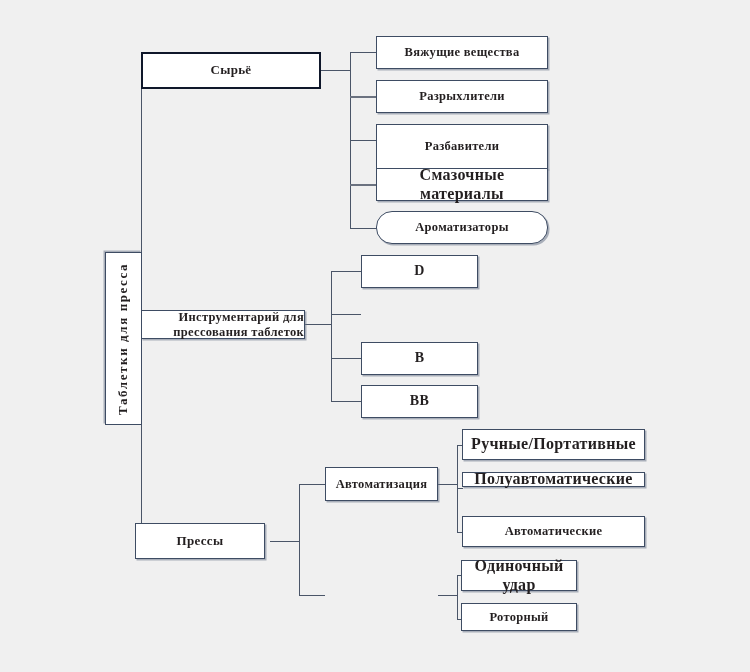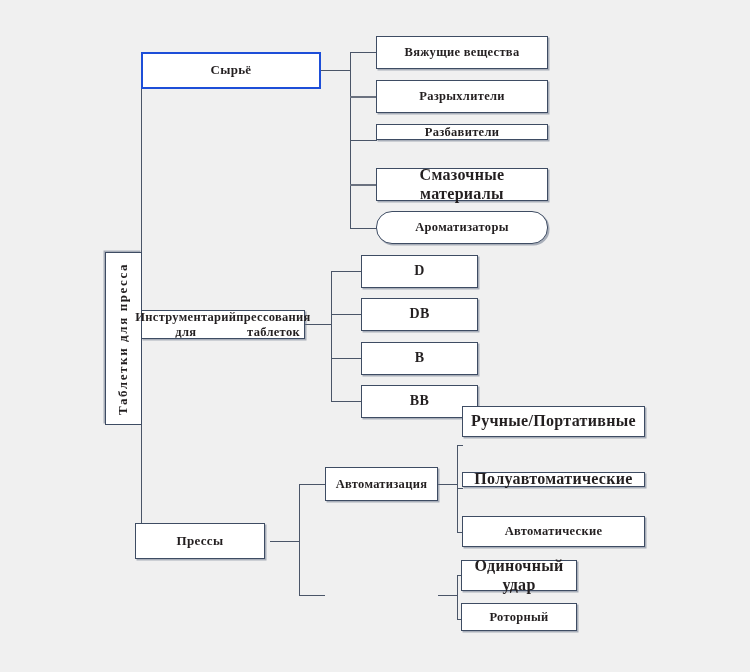--- a/index.html
+++ b/index.html
@@ -42,21 +42,21 @@
     box-shadow: 1.5px 1.5px 0 rgba(110,120,140,0.55);
   }
   .node.root {
     border: 1px solid #3e4c63;
     writing-mode: vertical-rl;
     transform: rotate(180deg);
     letter-spacing: 1.6px;
     font-size: 13px;
   }
   .node.accent {
-    border: 2px solid #1d4ed8;
+    border: 2px solid #0f172a;
   }
 
   .f13 { font-size: 13px; }
   .f12 { font-size: 16px; }
   .f125 { font-size: 12.5px; }
   .f14 { font-size: 14px; }
 
   
   .line {
     position: absolute;
@@ -109,38 +109,37 @@
   <div class="line v" style="left:457px; top:575px; height:45px;"></div>
   <div class="line h" style="left:457px; top:575px; width:6px;"></div>
   <div class="line h" style="left:457px; top:619px; width:6px;"></div>
 
   <div class="node root shadow" style="left:105px; top:252px; width:37px; height:173px;">Таблетки для пресса</div>
 
   <div class="node accent f13" style="left:141px; top:52px; width:180px; height:37px;">Сырьё</div>
 
   <div class="node shadow f125" style="left:376px; top:36px; width:172px; height:33px;">Вяжущие вещества</div>
   <div class="node shadow f125" style="left:376px; top:80px; width:172px; height:33px;">Разрыхлители</div>
-  <div class="node shadow f125" style="left:376px; top:124px; width:172px; height:16px;">Разбавители</div>
+  <div class="node shadow f125" style="left:376px; top:124px; width:172px; height:45px;">Разбавители</div>
   <div class="node shadow f12" style="left:376px; top:168px; width:172px; height:33px;">Смазочные материалы</div>
   <div class="node shadow f125" style="left:376px; top:211px; width:172px; height:33px;border-radius:16px;">Ароматизаторы</div>
 
-  <div class="node shadow f125" style="left:141px; top:310px; width:164px; height:29px; flex-direction:row; justify-content:center;">
+  <div class="node shadow f125" style="left:141px; top:310px; width:164px; height:29px; flex-direction:column; justify-content:center;align-items:flex-end;">
     <span>Инструментарий для</span>
     <span>прессования таблеток</span>
   </div>
 
   <div class="node shadow f14" style="left:361px; top:255px; width:117px; height:33px;">D</div>
-  <div class="node shadow f14" style="left:361px; top:298px; width:117px; height:33px;">DB</div>
   <div class="node shadow f14" style="left:361px; top:342px; width:117px; height:33px;">B</div>
   <div class="node shadow f14" style="left:361px; top:385px; width:117px; height:33px;">BB</div>
 
   <div class="node shadow f13" style="left:135px; top:523px; width:130px; height:36px;">Прессы</div>
 
   <div class="node shadow f125" style="left:325px; top:467px; width:113px; height:34px;">Автоматизация</div>
 
-  <div class="node shadow f12" style="left:462px; top:406px; width:183px; height:31px;">Ручные/Портативные</div>
+  <div class="node shadow f12" style="left:462px; top:429px; width:183px; height:31px;">Ручные/Портативные</div>
   <div class="node shadow f12" style="left:462px; top:472px; width:183px; height:15px;">Полуавтоматические</div>
   <div class="node shadow f125" style="left:462px; top:516px; width:183px; height:31px;">Автоматические</div>
 
   <div class="node shadow f12" style="left:461px; top:560px; width:116px; height:31px;">Одиночный удар</div>
   <div class="node shadow f125" style="left:461px; top:603px; width:116px; height:28px;">Роторный</div>
 
 </div>
 
 </body></html>

